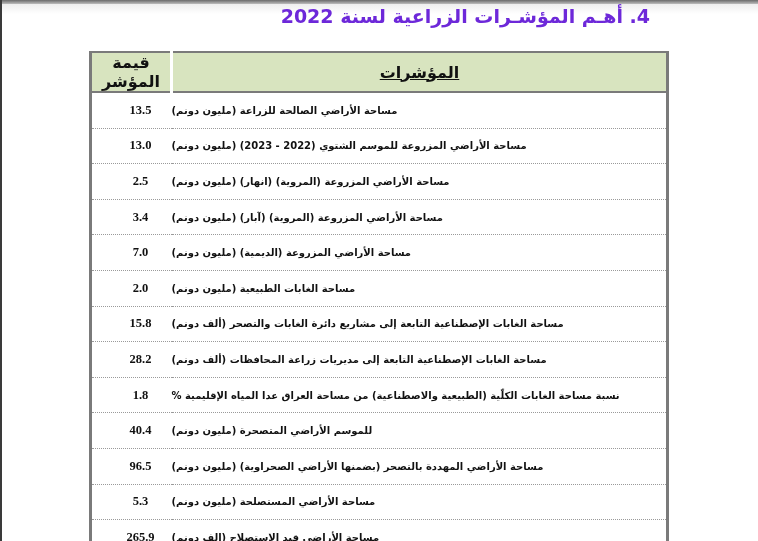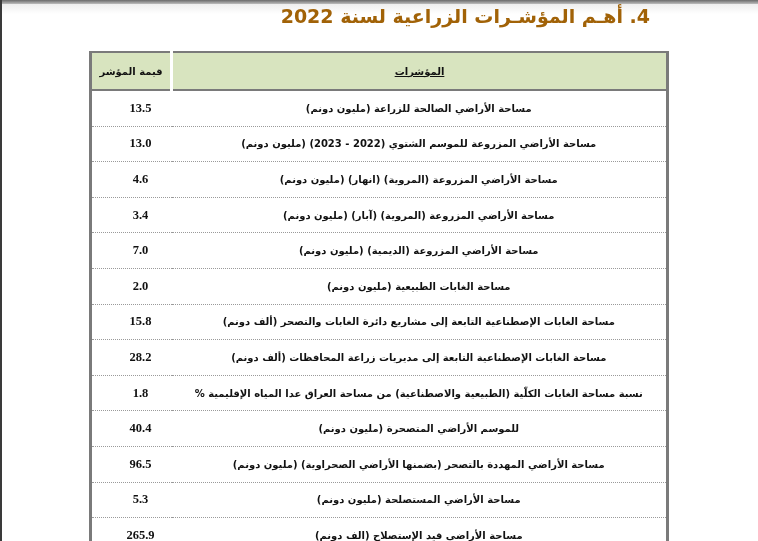--- a/index.html
+++ b/index.html
@@ -30,21 +30,21 @@
       position: absolute;
       left: 0; top: 0;
       width: 2px; height: 541px;
       background: #3a3a3a;
     }
     .page-title {
       position: absolute;
       right: 108px;
       top: 3px;
       direction: rtl;
-      color: #a16207;
+      color: #6d28d9;
       font-family: "DejaVu Sans", sans-serif;
       font-weight: bold;
       font-size: 19px;
       white-space: nowrap;
       line-height: 26px;
       margin-left: 32px;
     }
     .table-wrap {
       position: absolute;
       left: 89px;
@@ -54,21 +54,21 @@
     table {
       border-collapse: collapse;
       width: 580px;
       direction: rtl;
       table-layout: fixed;
     }
     th {
       background: #d8e4bf;
       height: 36px;
       font-weight: bold;
-      font-size: 10px;
+      font-size: 16px;
       color: #111;
       font-family: "DejaVu Sans", sans-serif;
       border-top: 2px solid #7a7a7a;
       padding: 0;
     }
     th.col-indicator {
       border-right: 3px solid #7a7a7a;
       text-align: center;
       text-decoration: underline;
     }
@@ -81,21 +81,21 @@
     td {
       height: 34.6px;
       border-bottom: 1px dotted #9a9a9a;
       padding: 0;
       font-size: 10px;
       color: #111;
       vertical-align: middle;
     }
     td.cell-indicator {
       border-right: 3px solid #7a7a7a;
-      text-align: center;
+      text-align: left;
       font-weight: bold;
       font-family: "DejaVu Sans", sans-serif;
       white-space: nowrap;
     }
     td.cell-value {
       border-left: 3px solid #7a7a7a;
       text-align: right;
       font-family: "Liberation Serif", serif;
       font-weight: bold;
       font-size: 12.5px;
@@ -131,21 +131,21 @@
       <tr class="first-row">
         <td class="cell-indicator">مساحة الأراضي الصالحة للزراعة  (مليون دونم)</td>
         <td class="cell-value"><span>13.5</span></td>
       </tr>
       <tr>
         <td class="cell-indicator">مساحة الأراضي المزروعة للموسم الشتوي (2022 - 2023) (مليون دونم)</td>
         <td class="cell-value"><span>13.0</span></td>
       </tr>
       <tr>
         <td class="cell-indicator">مساحة الأراضي المزروعة (المروية)  (انهار) (مليون دونم)</td>
-        <td class="cell-value"><span>4.6</span></td>
+        <td class="cell-value"><span>2.5</span></td>
       </tr>
       <tr>
         <td class="cell-indicator">مساحة الأراضي المزروعة  (المروية) (آبار) (مليون دونم)</td>
         <td class="cell-value"><span>3.4</span></td>
       </tr>
       <tr>
         <td class="cell-indicator">مساحة الأراضي المزروعة (الديمية) (مليون دونم)</td>
         <td class="cell-value"><span>7.0</span></td>
       </tr>
       <tr>

